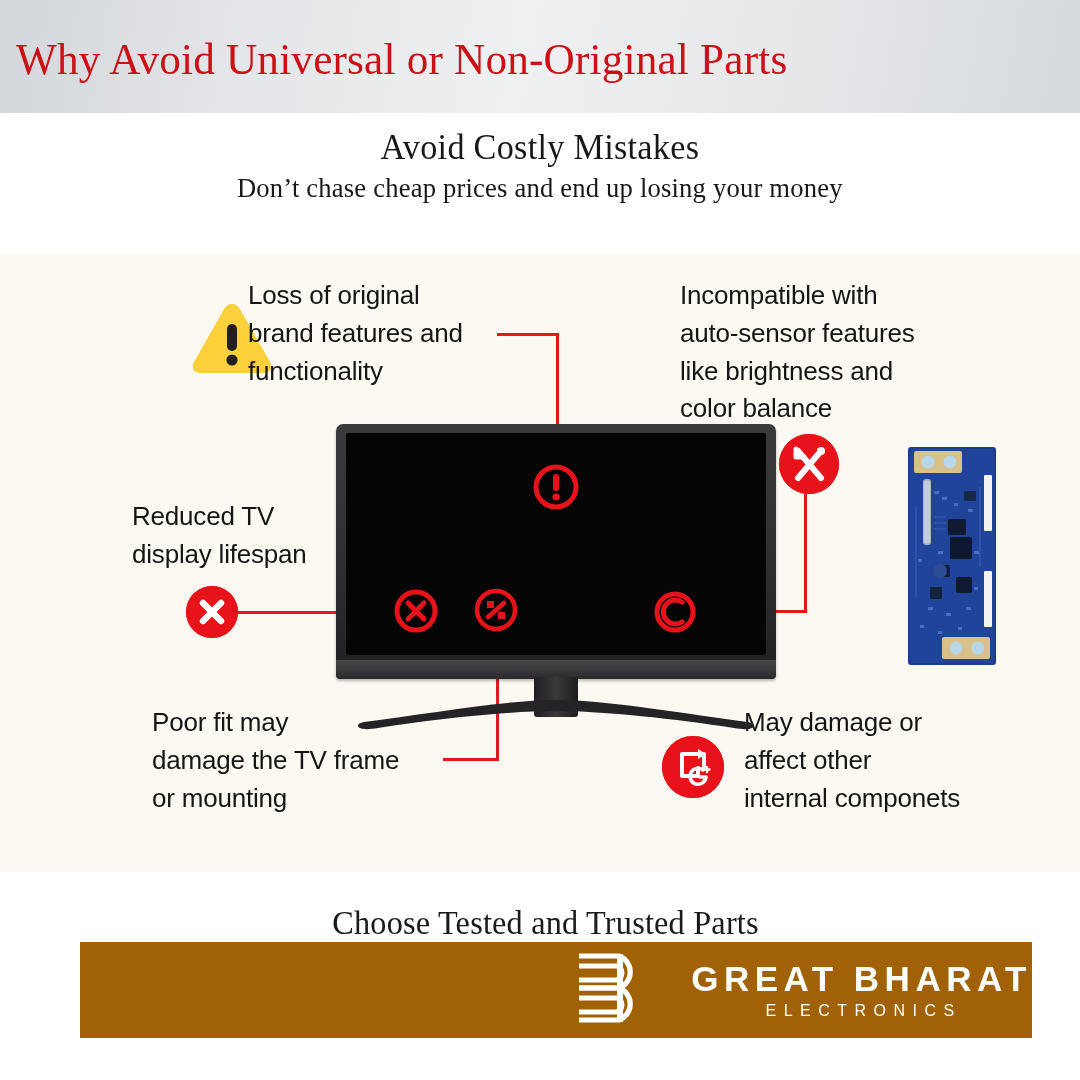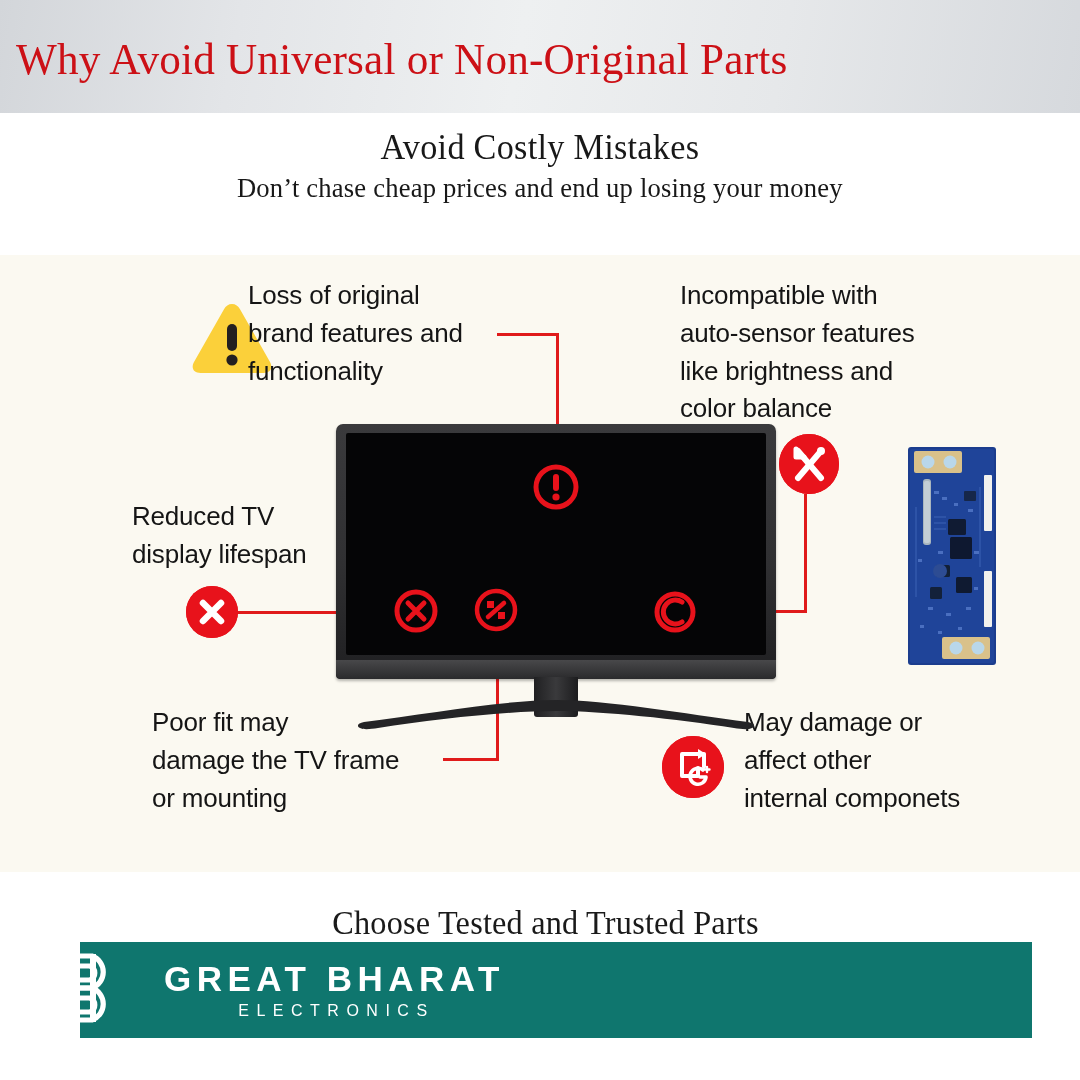--- a/index.html
+++ b/index.html
@@ -182,24 +182,24 @@
     font-family: "Liberation Serif", serif;
     font-size: 34px;
     color: #1a1a1a;
     letter-spacing: 0.2px;
     transform: scaleX(0.95);
   }
   .logo-bar {
     position: absolute;
     left: 80px; top: 942px;
     width: 952px; height: 96px;
-    background: #0f766e;
+    background: #a16207;
     display: flex;
     align-items: center;
-    justify-content: flex-start;
+    justify-content: flex-end;
   }
   .logo-inner { display: flex; align-items: center; gap: 26px; margin-left: -34px; }
   .logo-text { display: flex; flex-direction: column; }
   .logo-name {
     font-family: "Liberation Sans", sans-serif;
     font-size: 35px;
     font-weight: 700;
     color: #ffffff;
     letter-spacing: 5.5px;
     line-height: 1.08;

